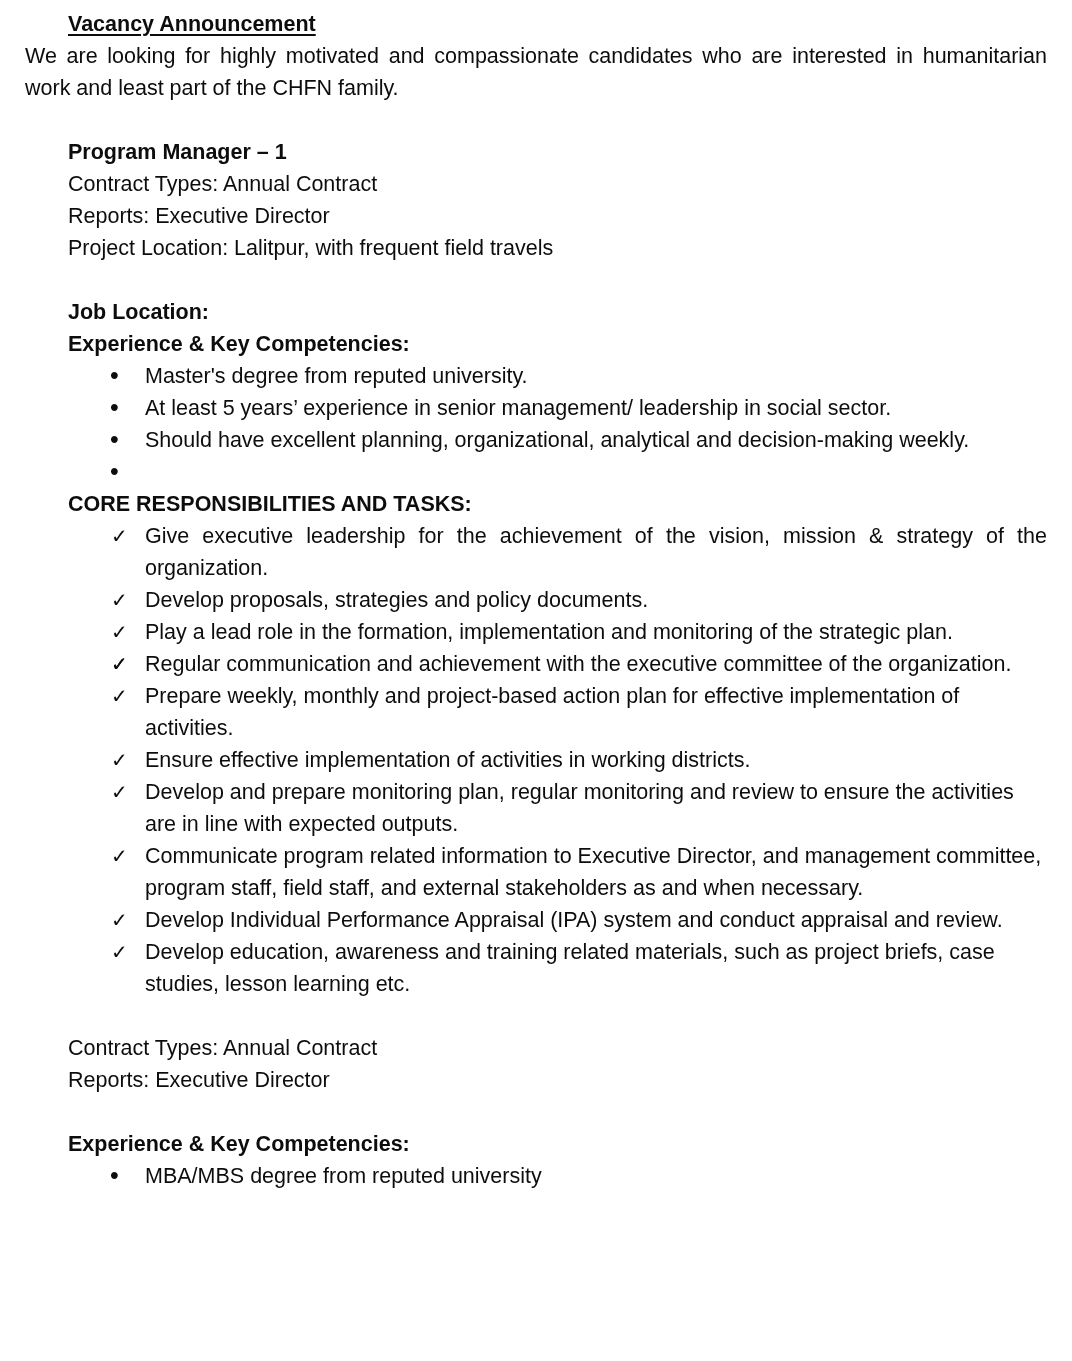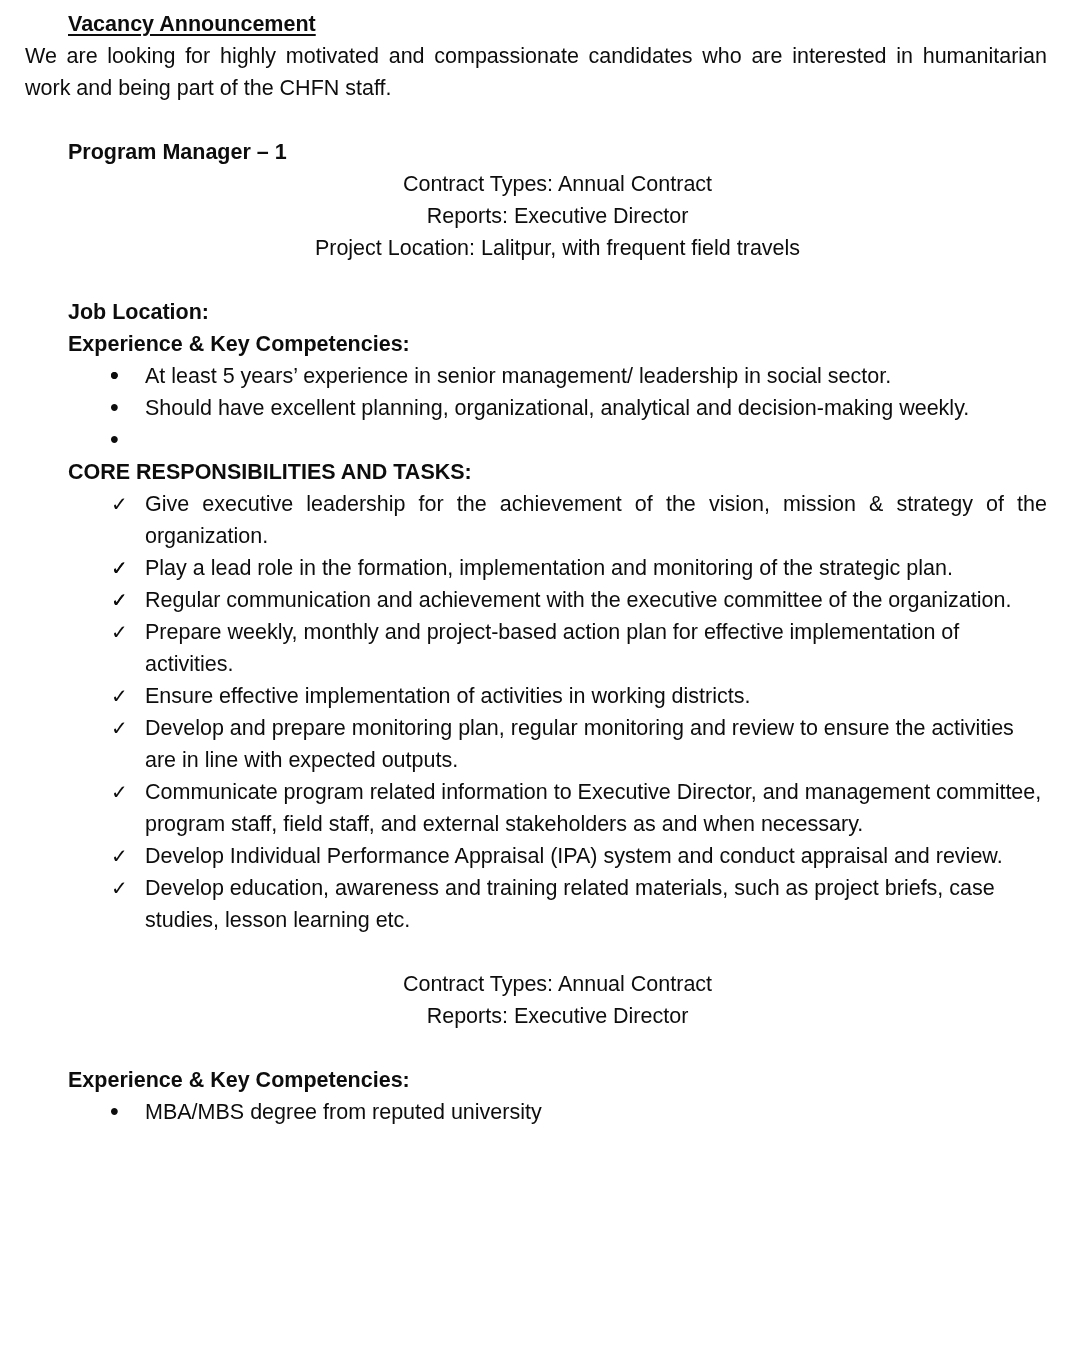--- a/index.html
+++ b/index.html
@@ -51,21 +51,20 @@
     line-height: 32px;
     font-weight: bold;
     margin: 0;
     padding: 0 0 0 43px;
   }
   .sub {
     font-size: 21.5px;
     line-height: 32px;
     margin: 0;
     padding: 0 0 0 43px;
-    text-align: center;
   }
 
   .spacer { height: 32px; }
 
   
   .list {
     margin: 0;
     padding: 0;
     list-style: none;
   }
@@ -98,37 +97,38 @@
   }
   .li .txt { display: block; }
 </style>
 </head>
 <body>
 
 <div class="page">
 
   <div class="heading-ul">Vacancy Announcement</div>
 
-  <p class="para">We are looking for highly motivated and compassionate candidates who are interested in humanitarian work and being part of the CHFN staff.</p>
+  <p class="para">We are looking for highly motivated and compassionate candidates who are interested in humanitarian work and least part of the CHFN family.</p>
 
   <div class="spacer"></div>
 
   <div class="heading-b">Program Manager – 1</div>
   <div class="sub">Contract Types: Annual Contract</div>
   <div class="sub">Reports: Executive Director</div>
   <div class="sub">Project Location: Lalitpur, with frequent field travels</div>
 
   <div class="spacer"></div>
 
   <div class="heading-b">Job Location:</div>
   <div class="heading-b">Experience &amp; Key Competencies:</div>
 
   <ul class="list">
     <li class="li dot nojust">
       <span class="marker">•</span>
+      <span class="txt">Master's degree from reputed university.</span>
     </li>
     <li class="li dot nojust">
       <span class="marker">•</span>
       <span class="txt">At least 5 years’ experience in senior management/ leadership in social sector.</span>
     </li>
     <li class="li dot nojust">
       <span class="marker">•</span>
       <span class="txt">Should have excellent planning, organizational, analytical and decision-making weekly.</span>
     </li>
     <li class="li dot nojust">
@@ -140,20 +140,21 @@
 
   <div class="heading-b">CORE RESPONSIBILITIES AND TASKS:</div>
 
   <ul class="list">
     <li class="li check">
       <span class="marker">✓</span>
       <span class="txt">Give executive leadership for the achievement of the vision, mission &amp; strategy of the organization.</span>
     </li>
     <li class="li check nojust">
       <span class="marker">✓</span>
+      <span class="txt">Develop proposals, strategies and policy documents.</span>
     </li>
     <li class="li check nojust">
       <span class="marker">✓</span>
       <span class="txt">Play a lead role in the formation, implementation and monitoring of the strategic plan.</span>
     </li>
     <li class="li check nojust">
       <span class="marker">✓</span>
     </li>
     <li class="li check nojust">
       <span class="marker">✓</span>

